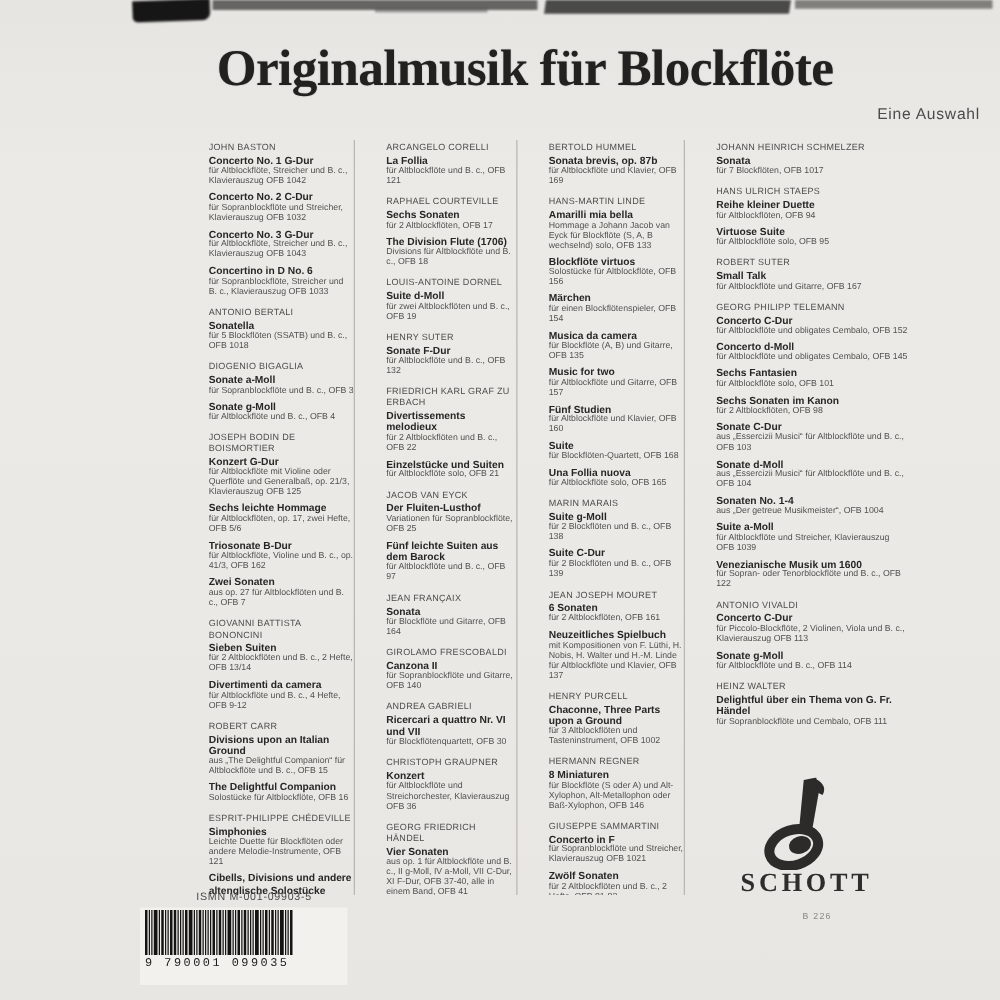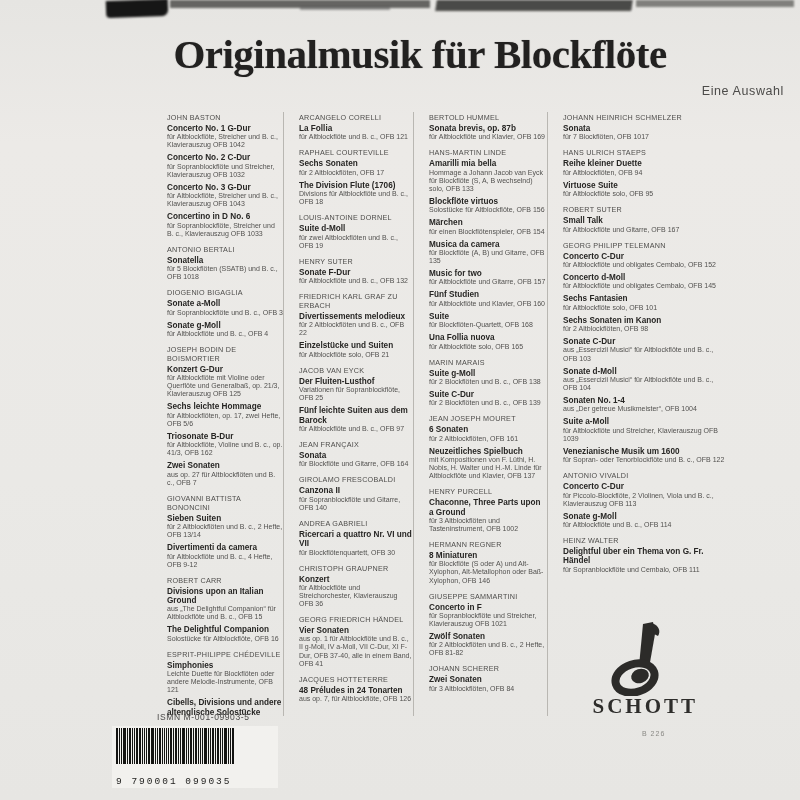--- a/index.html
+++ b/index.html
@@ -30,21 +30,21 @@
     position:absolute;left:64px;top:84px;width:720px;text-align:right;
     font-size:12.5px;letter-spacing:.6px;color:#4c4b49;
   }
 
   .columns{
     position:absolute;left:167px;top:112px;width:560px;height:604px;
     display:grid;grid-template-columns:116px 130px 134px 180px;
     overflow:hidden;
   }
   .col{overflow:hidden;}
-  .col + .col{border-left:1px solid #b9b7b2;padding-left:15px;}
+  .col + .col{border-left:1px solid #b9b7b2;padding-left:25px;}
 
   .composer{
     font-size:7.2px;line-height:1.25;letter-spacing:.25px;
     color:#4e4d4b;margin:7px 0 2px 0;
   }
   .section:first-child .composer{margin-top:1px;}
   .work{margin:0 0 4px 0;}
   .work-title{
     font-size:8.2px;line-height:1.14;font-weight:bold;color:#272624;
   }
@@ -57,21 +57,21 @@
     font-size:8.5px;letter-spacing:.6px;color:#4a4948;
   }
   .barcode{
     position:absolute;left:112px;top:726px;width:158px;height:58px;
     background:#f2f1ee;padding:2px 4px;
   }
   .barcode-bars{height:36px;display:flex;align-items:stretch;}
   .barcode-bars span{background:#141412;display:block;height:100%;margin-right:1px;}
   .barcode-digits{
     font-family:"Liberation Mono",monospace;
-    font-size:9.5px;letter-spacing:2px;color:#1d1d1b;margin-top:12px;white-space:nowrap;
+    font-size:9.5px;letter-spacing:2px;color:#1d1d1b;margin-top:1px;white-space:nowrap;
   }
 
   .schott{position:absolute;left:578px;top:622px;width:120px;text-align:right;}
   .schott svg{display:block;margin:0 auto;}
   .schott-word{
     font-family:"Liberation Serif",serif;font-weight:bold;
     font-size:21px;letter-spacing:3px;color:#2e2d2b;margin-top:-2px;
   }
   .plate-code{
     position:absolute;left:642px;top:730px;

